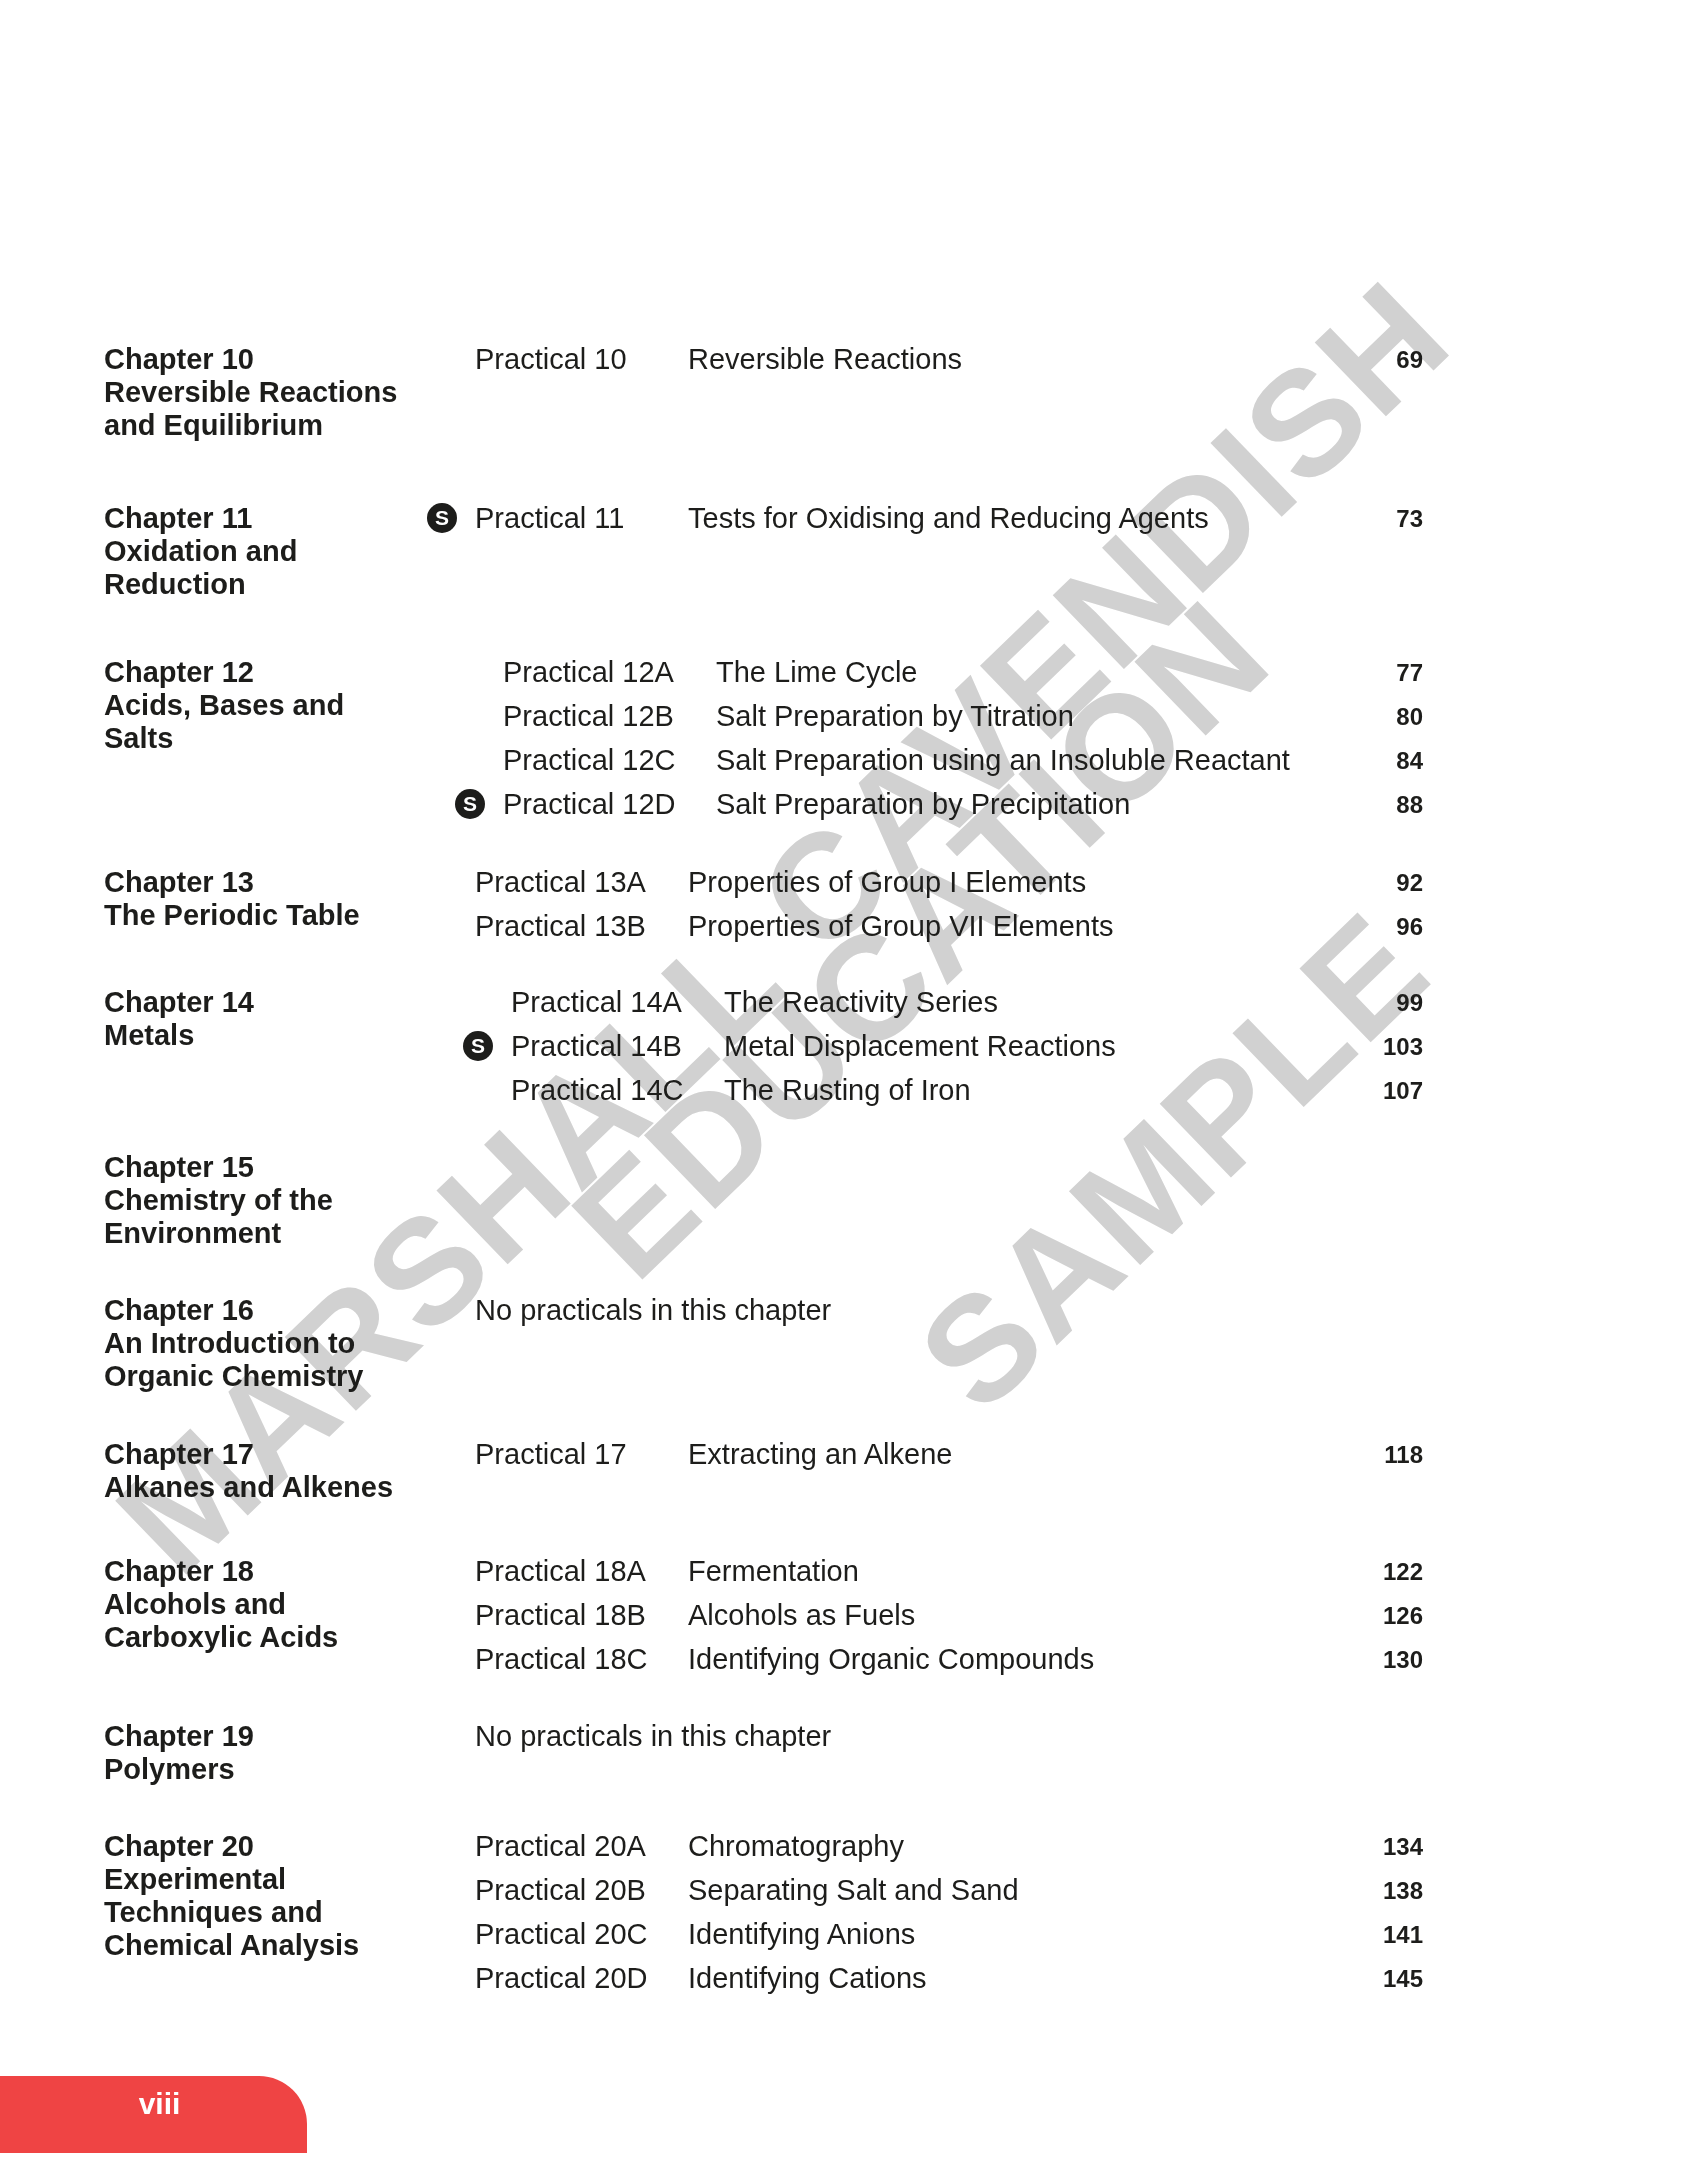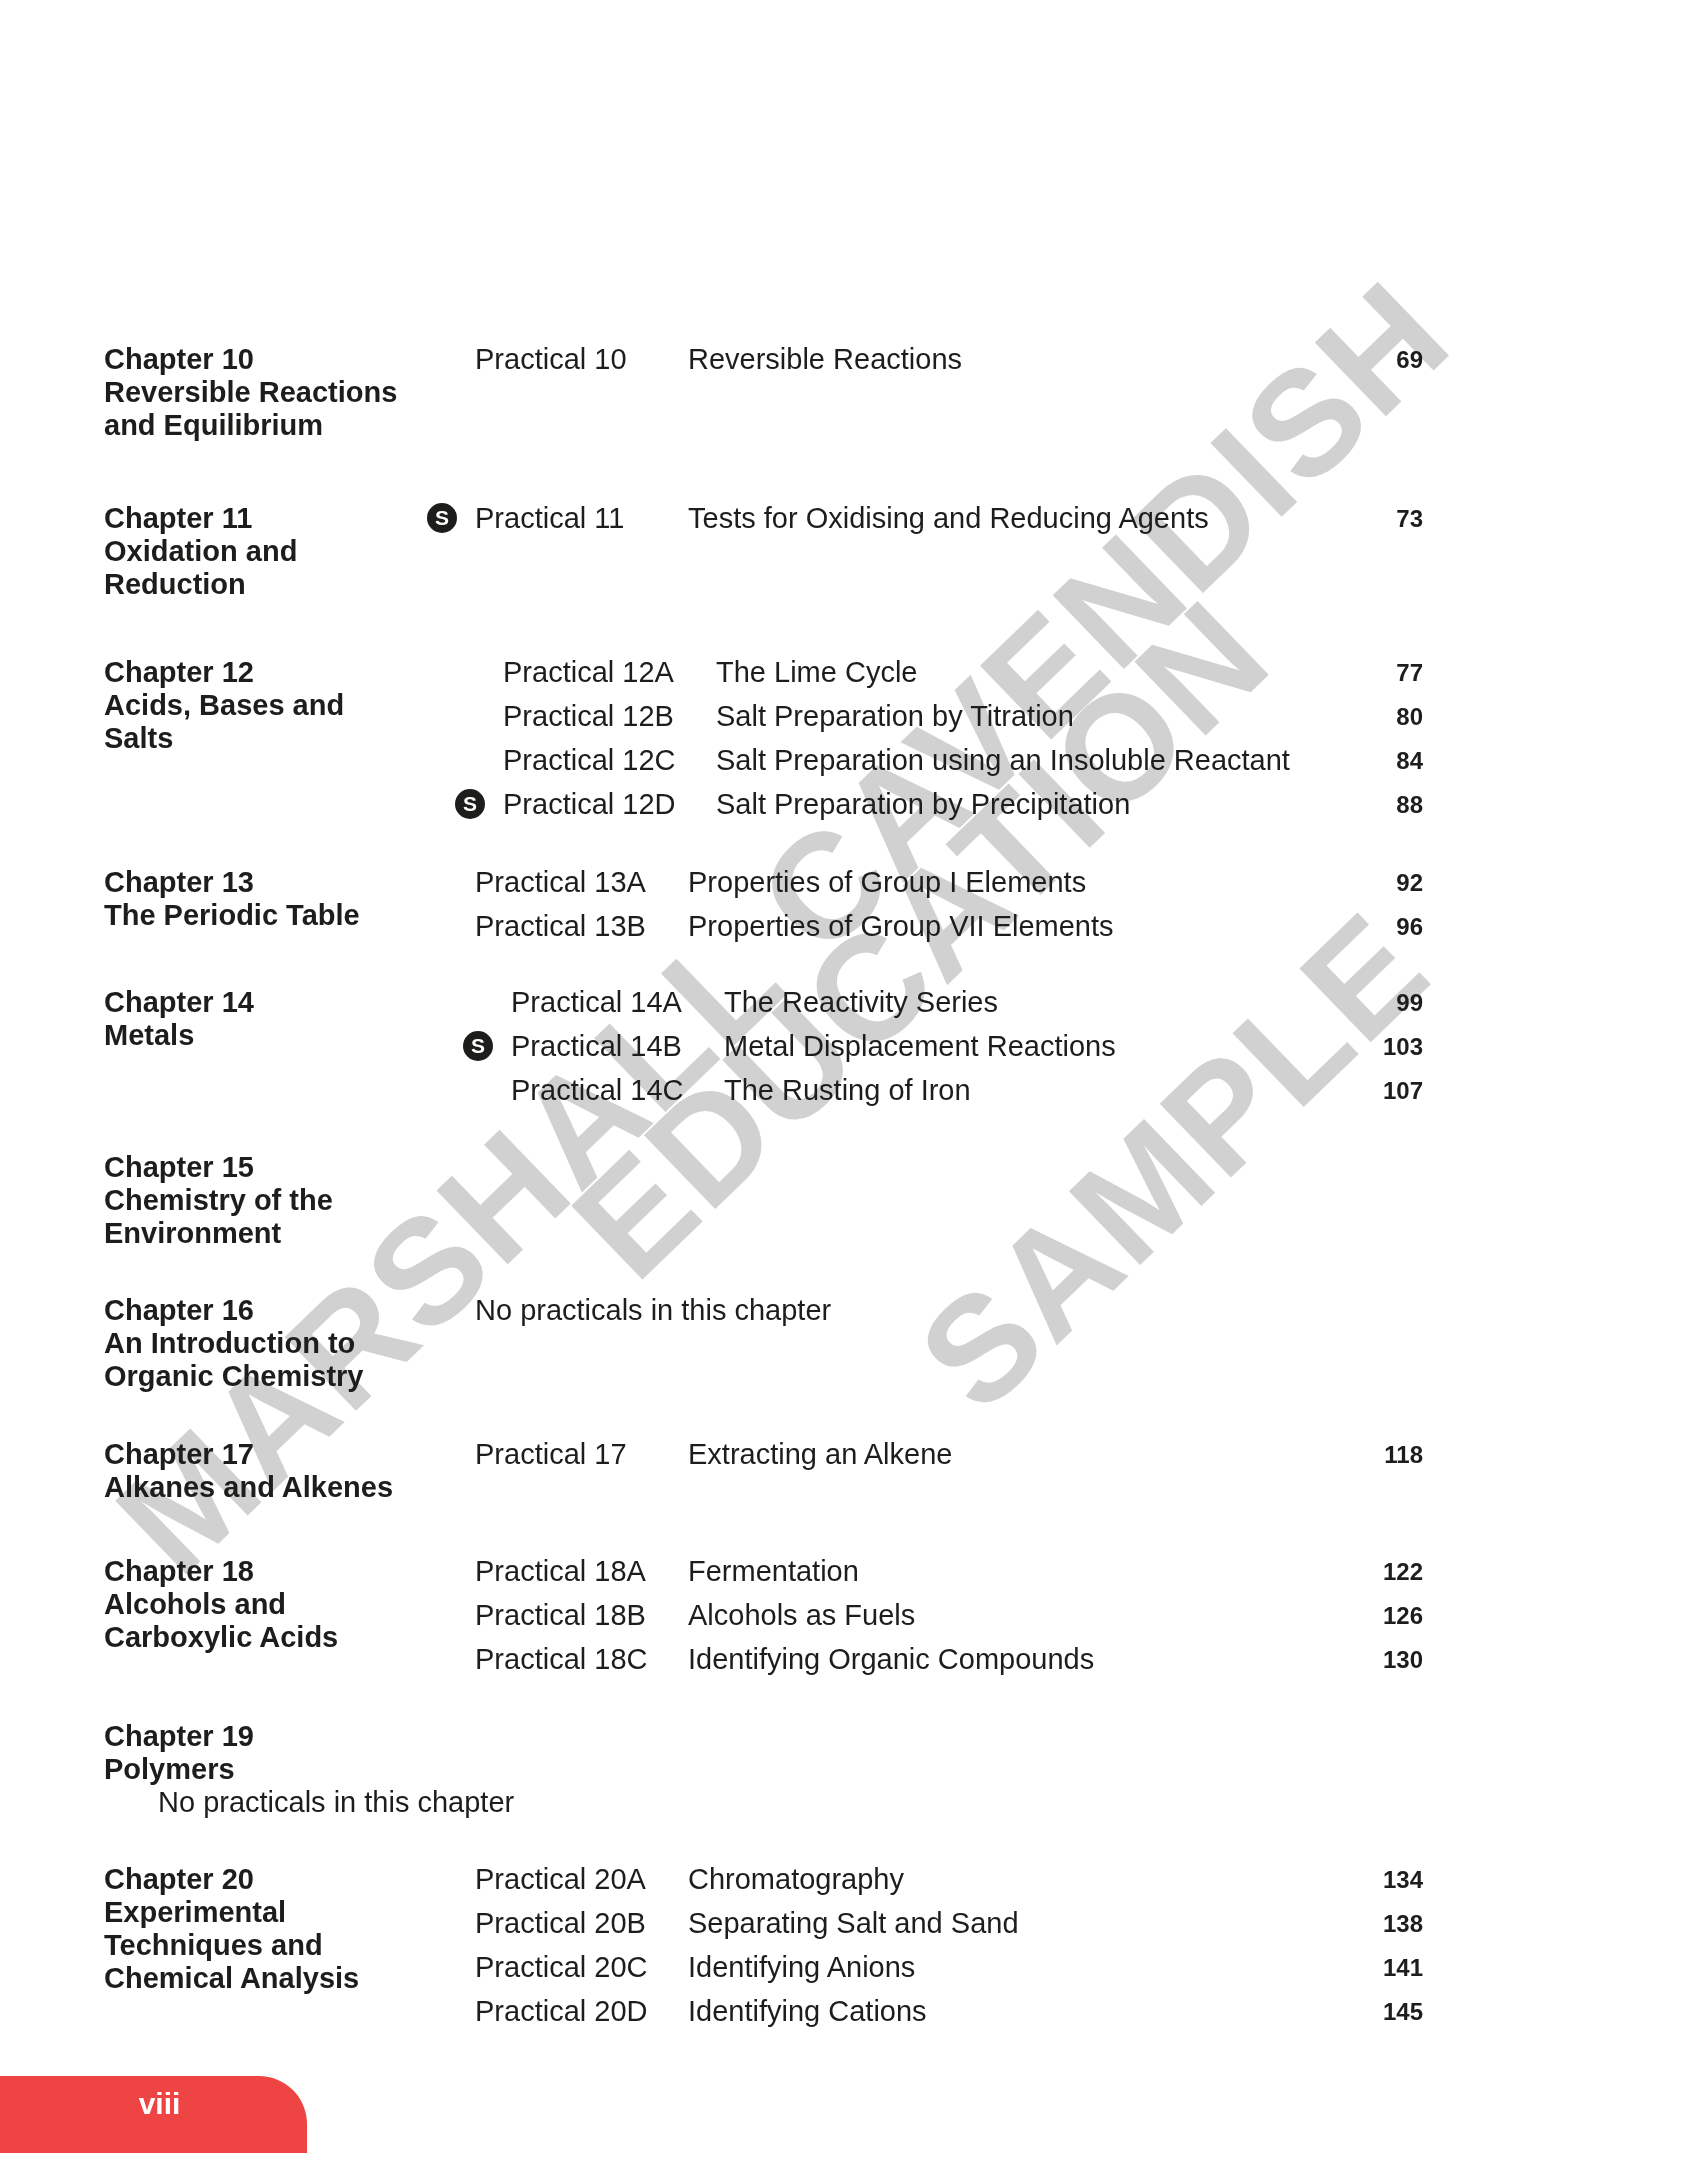--- a/index.html
+++ b/index.html
@@ -37,21 +37,21 @@
   .section{display:flex;align-items:flex-start;}
   .section:nth-child(1){margin-bottom:60px;}
   .section:nth-child(2){margin-bottom:55px;}
   .section:nth-child(3){margin-bottom:45px;gap:28px;}
   .section:nth-child(4){margin-bottom:43px;}
   .section:nth-child(5){margin-bottom:44px;gap:36px;}
   .section:nth-child(6){margin-bottom:44px;}
   .section:nth-child(7){margin-bottom:45px;}
   .section:nth-child(8){margin-bottom:51px;}
   .section:nth-child(9){margin-bottom:44px;}
-  .section:nth-child(10){margin-bottom:44px;flex-direction:column;}
+  .section:nth-child(10){margin-bottom:44px;}
   .section:nth-child(11){margin-bottom:0;}
   .chcol{width:317px;flex:none;}
   .chline{
     font-weight:700;font-size:29px;line-height:33px;
   }
   .pcol{flex:1;display:flex;flex-direction:column;}
   .prow{
     display:flex;align-items:flex-start;
     height:33px;margin-bottom:11px;
   }

